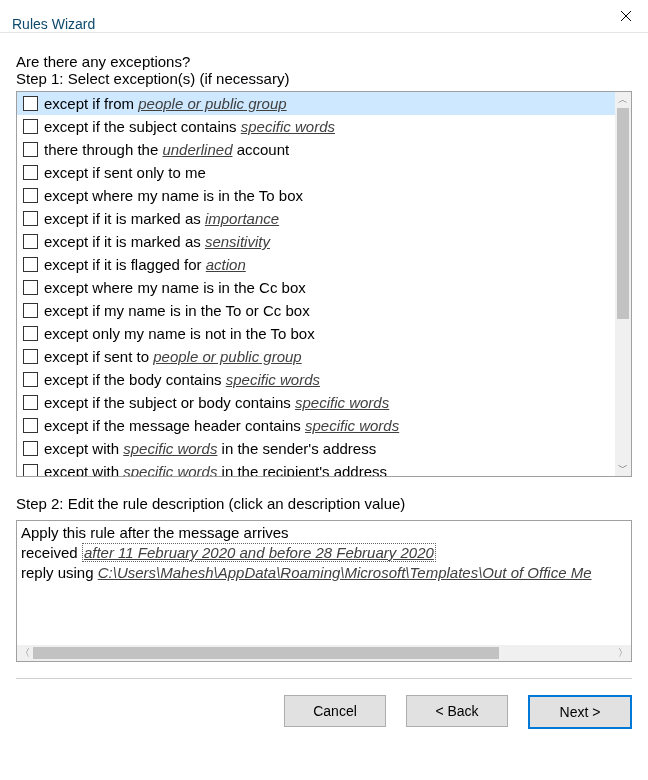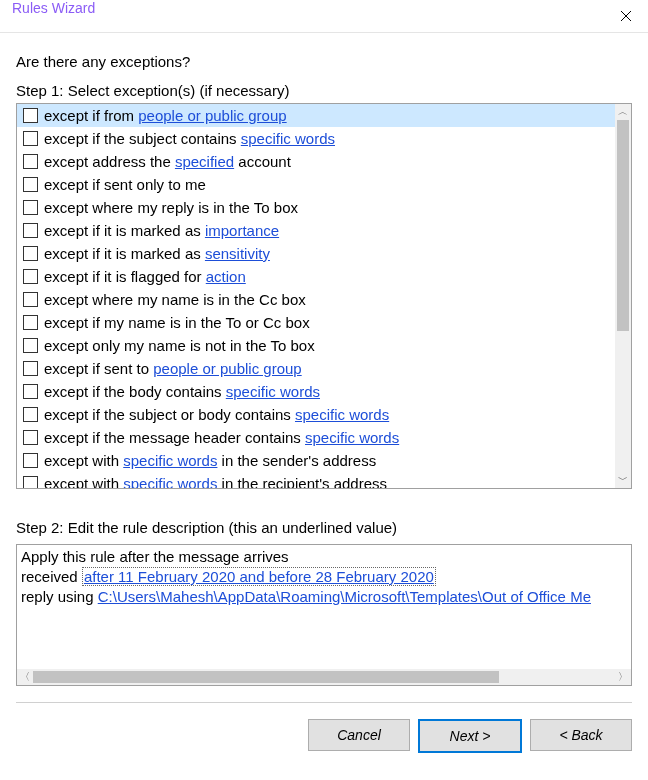--- a/index.html
+++ b/index.html
@@ -9,24 +9,24 @@
     font-size: 14px;
     color: #000;
     background: #fff;
     width: 648px;
     height: 780px;
     overflow: hidden;
   }
   .titlebar {
     height: 32px;
     display: flex;
-    align-items: flex-start;
+    align-items: flex-end;
     padding: 0 0 0 12px;
     font-size: 14px;
-    color: #8b5cf6;
+    color: #0c4a6e;
   }
   .titlebar .spacer { flex: 1; }
   .titlebar .close {
     width: 44px;
     height: 32px;
     display: flex;
     align-items: center;
     justify-content: center;
     font-size: 16px;
     color: #000;
@@ -38,21 +38,20 @@
   .content {
     padding: 20px 16px 0 16px;
   }
   .heading {
     font-size: 15px;
     margin-bottom: 0;
   }
   .step-label {
     font-size: 15px;
     margin-bottom: 4px;
-    margin-top: 12px;
   }
   .listbox {
     border: 1px solid #a0a0a0;
     height: 384px;
     position: relative;
     overflow: hidden;
     background: #fff;
   }
   .listbox-inner {
     position: absolute;
@@ -71,23 +70,24 @@
     background: #cde8ff;
   }
   .chk {
     width: 13px; height: 13px;
     border: 1px solid #333;
     margin: 3px 6px 0 2px;
     flex: 0 0 13px;
     background: #fff;
   }
   .hyperlink {
-    color: #1d4ed8;
+    color: #404040;
     text-decoration: underline;
     cursor: pointer;
+    font-style: italic;
   }
   .listbox .scrollbar {
     position: absolute;
     top: 0; right: 0; bottom: 0;
     width: 16px;
     background: #f0f0f0;
     display: flex;
     flex-direction: column;
   }
   .scrollbar .arrow {
@@ -141,23 +141,22 @@
     border: 1px dotted #666;
     padding: 0 1px;
   }
   .button-divider {
     border-top: 1px solid #d0d0d0;
     margin: 16px 16px 0 16px;
   }
   .buttons {
     display: flex;
     justify-content: flex-end;
-    gap: 8px;
+    gap: 20px;
     padding: 16px 16px 0 0;
-    font-style: italic;
   }
   .btn {
     width: 100px;
     height: 30px;
     border: 1px solid #adadad;
     background: #e1e1e1;
     font-size: 14px;
     display: flex;
     align-items: center;
     justify-content: center;
@@ -192,29 +191,29 @@
         <div class="list-item selected">
           <div class="chk"></div>
           <span><span>except if from </span><span class="hyperlink">people or public group</span></span>
         </div>
         <div class="list-item">
           <div class="chk"></div>
           <span><span>except if the subject contains </span><span class="hyperlink">specific words</span></span>
         </div>
         <div class="list-item">
           <div class="chk"></div>
-          <span><span>except address the </span><span class="hyperlink">specified</span><span> account</span></span>
+          <span><span>there through the </span><span class="hyperlink">underlined</span><span> account</span></span>
         </div>
         <div class="list-item">
           <div class="chk"></div>
           <span><span>except if sent only to me</span></span>
         </div>
         <div class="list-item">
           <div class="chk"></div>
-          <span><span>except where my reply is in the To box</span></span>
+          <span><span>except where my name is in the To box</span></span>
         </div>
         <div class="list-item">
           <div class="chk"></div>
           <span><span>except if it is marked as </span><span class="hyperlink">importance</span></span>
         </div>
         <div class="list-item">
           <div class="chk"></div>
           <span><span>except if it is marked as </span><span class="hyperlink">sensitivity</span></span>
         </div>
         <div class="list-item">
@@ -261,21 +260,21 @@
     <div class="scrollbar">
       <div class="arrow">︿</div>
       <div class="track">
           <div class="thumb"></div>
         </div>
       <div class="arrow">﹀</div>
     </div>
   </div>
 
   <div style="height:18px"></div>
-  <div class="step-label">Step 2: Edit the rule description (this an underlined value)</div>
+  <div class="step-label">Step 2: Edit the rule description (click an description value)</div>
 
   <div class="step2-box">
     <div class="step2-lines">
       <div>Apply this rule after the message arrives</div>
       <div>
         <span>received </span><span class="hyperlink dotted">after 11 February 2020 and before 28 February 2020</span>
       </div>
       <div>
         <span>reply using </span><span class="hyperlink">C:\Users\Mahesh\AppData\Roaming\Microsoft\Templates\Out of Office Me</span>
       </div>
@@ -286,15 +285,15 @@
           <div class="hthumb"></div>
         </div>
       <div class="harrow">〉</div>
     </div>
   </div>
 </div>
 
 <div class="button-divider"></div>
 <div class="buttons">
   <div class="btn">Cancel</div>
+  <div class="btn">&lt; Back</div>
   <div class="btn primary">Next &gt;</div>
-  <div class="btn">&lt; Back</div>
 </div>
 
 </body></html>

